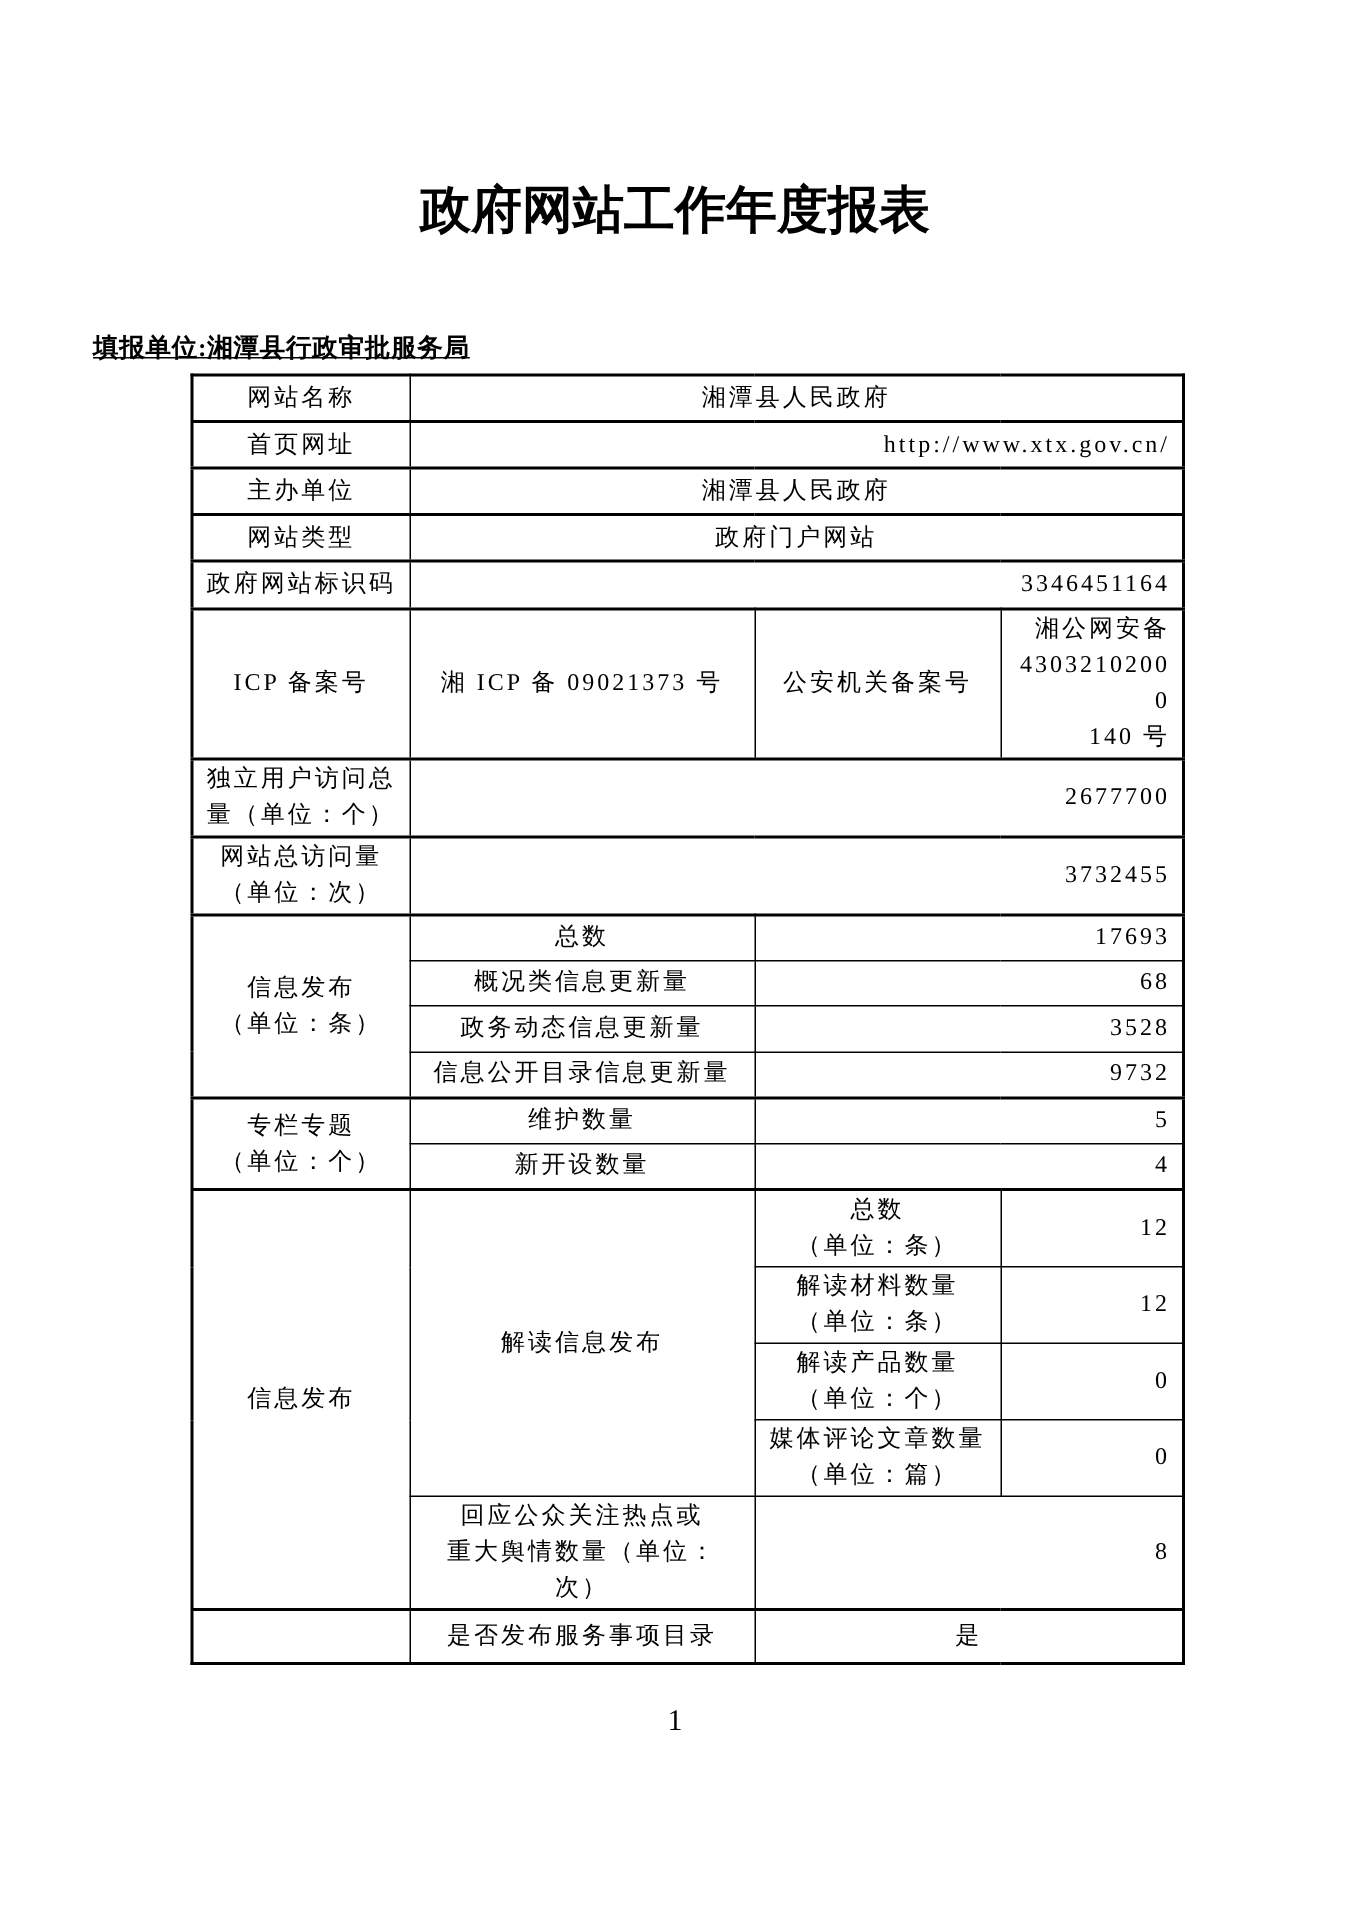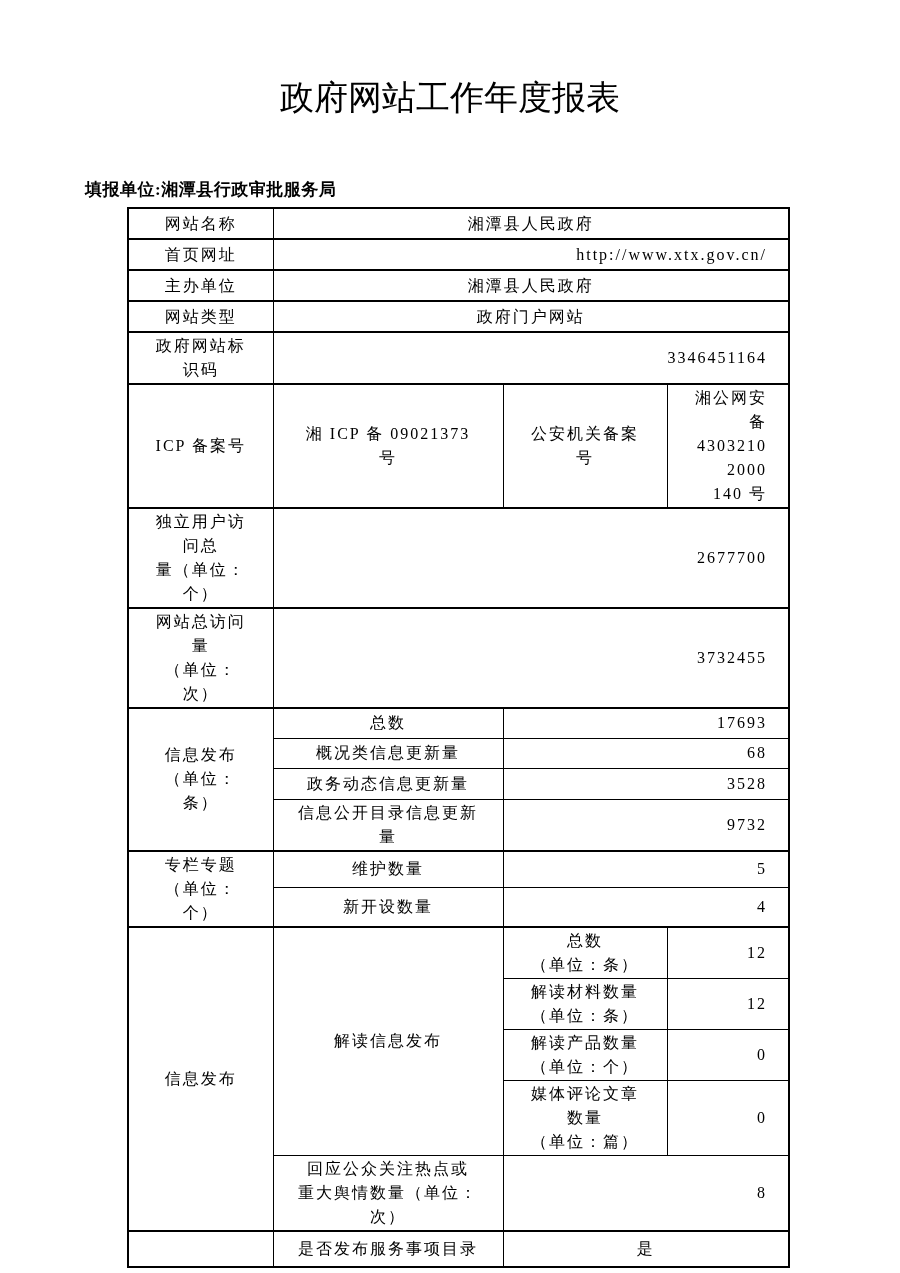--- a/index.html
+++ b/index.html
@@ -4,51 +4,52 @@
 <style>
   * { box-sizing: border-box; }
   html, body { margin: 0; padding: 0; }
   body {
     width: 900px; height: 1273px;
     background: #ffffff; color: #000;
     font-family: "Liberation Serif", "DejaVu Serif", serif;
     overflow: hidden;
   }
   .doc-title {
-    margin: 0; padding-top: 75px;
+    margin: 0; padding-top: 117px;
     text-align: center;
-    font-size: 34px; font-weight: normal;
+    font-size: 34px; font-weight: bold;
     letter-spacing: 0px; color: #000;
   }
   .doc-subtitle {
     margin-top: 32px;
     text-align: center;
     font-size: 20px; letter-spacing: 1px;
   }
   .filing-unit {
-    margin: 57px 0 6px 85px;
+    margin: 57px 0 6px 62px;
     font-size: 17px; font-weight: bold;
     letter-spacing: 0.5px;
+    text-decoration: underline;
   }
   table.report {
     margin-left: 127px;
     border-collapse: collapse;
     table-layout: fixed;
     width: 661px;
     border: 2px solid #000;
   }
   col.cA { width: 145px; }
   col.cB { width: 230px; }
   col.cC { width: 164px; }
   col.cD { width: 122px; }
   td {
     border: 1px solid #000;
     text-align: center;
     vertical-align: middle;
-    padding: 1px 21px;
+    padding: 1px 8px;
     font-size: 16px;
     letter-spacing: 2px;
     line-height: 1.5;
     word-break: break-all;
   }
   tr.hb > td { border-bottom-width: 2px; }   
   td.hbc { border-bottom-width: 2px; }       
   td.lines { white-space: pre-line; }
   td.num { letter-spacing: 2px; text-align: right; }
   

